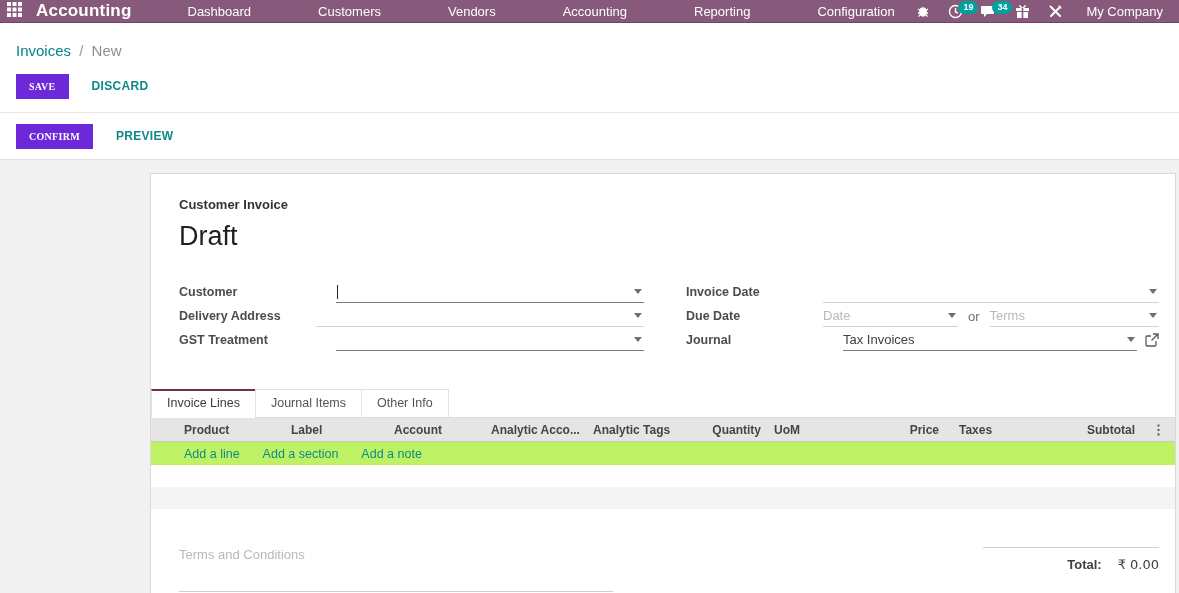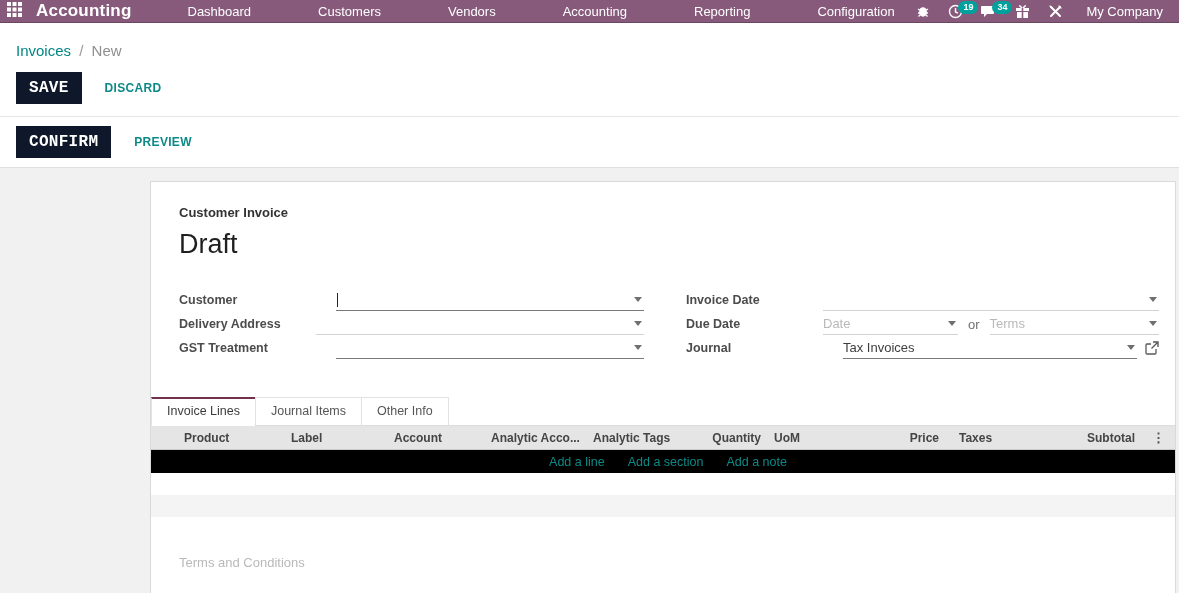--- a/index.html
+++ b/index.html
@@ -26,22 +26,22 @@
   }
   .company-name { font-size:13px; margin-left:14px; cursor:pointer; }
 
   
   .breadcrumb { padding:19px 0 0 16px; font-size:15px; }
   .bc-link { color:#008784; cursor:pointer; }
   .bc-sep { color:#9a9a9a; padding:0 4px; }
   .bc-current { color:#8f8f8f; }
   .cp-buttons { padding:13px 16px 12px; border-bottom:1px solid #e6e6e6; display:flex; align-items:center; }
   .btn-primary {
-    background:#0f172a; color:#fff; border:none; font-family:Liberation Mono, monospace;
-    font-size:16px; font-weight:bold; padding:7px 13px; letter-spacing:.3px; cursor:pointer;
+    background:#6d28d9; color:#fff; border:none; font-family:Liberation Serif, serif;
+    font-size:10px; font-weight:bold; padding:7px 13px; letter-spacing:.3px; cursor:pointer;
   }
   .btn-flat {
     background:none; border:none; color:#0d8a87; font-family:inherit;
     font-size:12px; font-weight:bold; padding:7px 13px; margin-left:10px; letter-spacing:.3px; cursor:pointer;
   }
   .statusbar { padding:9px 16px; border-bottom:1px solid #e0e0e0; display:flex; align-items:center; background:#fff; }
 
   
   .content { background:#f1f1f1; height:446px; padding:13px 3px 0 150px; }
   .card { background:#fff; border:1px solid #d9d9d9; height:100%; overflow:hidden; }
@@ -90,21 +90,21 @@
   .th.c3 { width:97px; }
   .th.c4 { width:102px; }
   .th.c5 { width:100px; }
   .th.c6 { width:68px; text-align:right; }
   .th.c7 { width:100px; margin-left:13px; }
   .th.c8 { width:65px; text-align:right; }
   .th.c9 { width:60px; margin-left:20px; }
   .th.c10 { width:116px; text-align:right; }
   .kebab { margin-left:auto; margin-right:10px; color:#555; font-size:13px; cursor:pointer; font-weight:bold; }
 
-  .links-row { height:23px; display:flex; align-items:center; padding-left:33px; background:#000000;justify-content:center; }
+  .links-row { height:23px; display:flex; align-items:center; padding-left:33px; background:#bef264; }
   .add-link { color:#0d8a87; font-size:12.5px; margin-right:23px; cursor:pointer; }
   .stripe { height:22px; }
   .stripe.w { background:#fff; }
   .stripe.g { background:#f4f4f4; }
 
   
   .bottom { display:flex; justify-content:space-between; padding:16px 16px 0 28px; }
   .terms-block { width:434px; cursor:text; }
   .terms-ph { color:#b9b9b9; font-size:13px; }
   .terms-line { border-bottom:1px solid #cfcfcf; margin-top:29px; }
@@ -288,15 +288,21 @@
     </div>
     <div class="stripe w"></div>
     <div class="stripe g"></div>
     <div class="stripe w"></div>
 
     <div class="bottom">
       <div class="terms-block">
         <div class="terms-ph">Terms and Conditions</div>
         <div class="terms-line"></div>
       </div>
+      <div class="total-block">
+        <div class="total-line">
+          <span class="total-label">Total:</span>
+          <span class="total-value">₹ 0.00</span>
+        </div>
+      </div>
     </div>
   </div>
 </div>
 
 </body></html>

